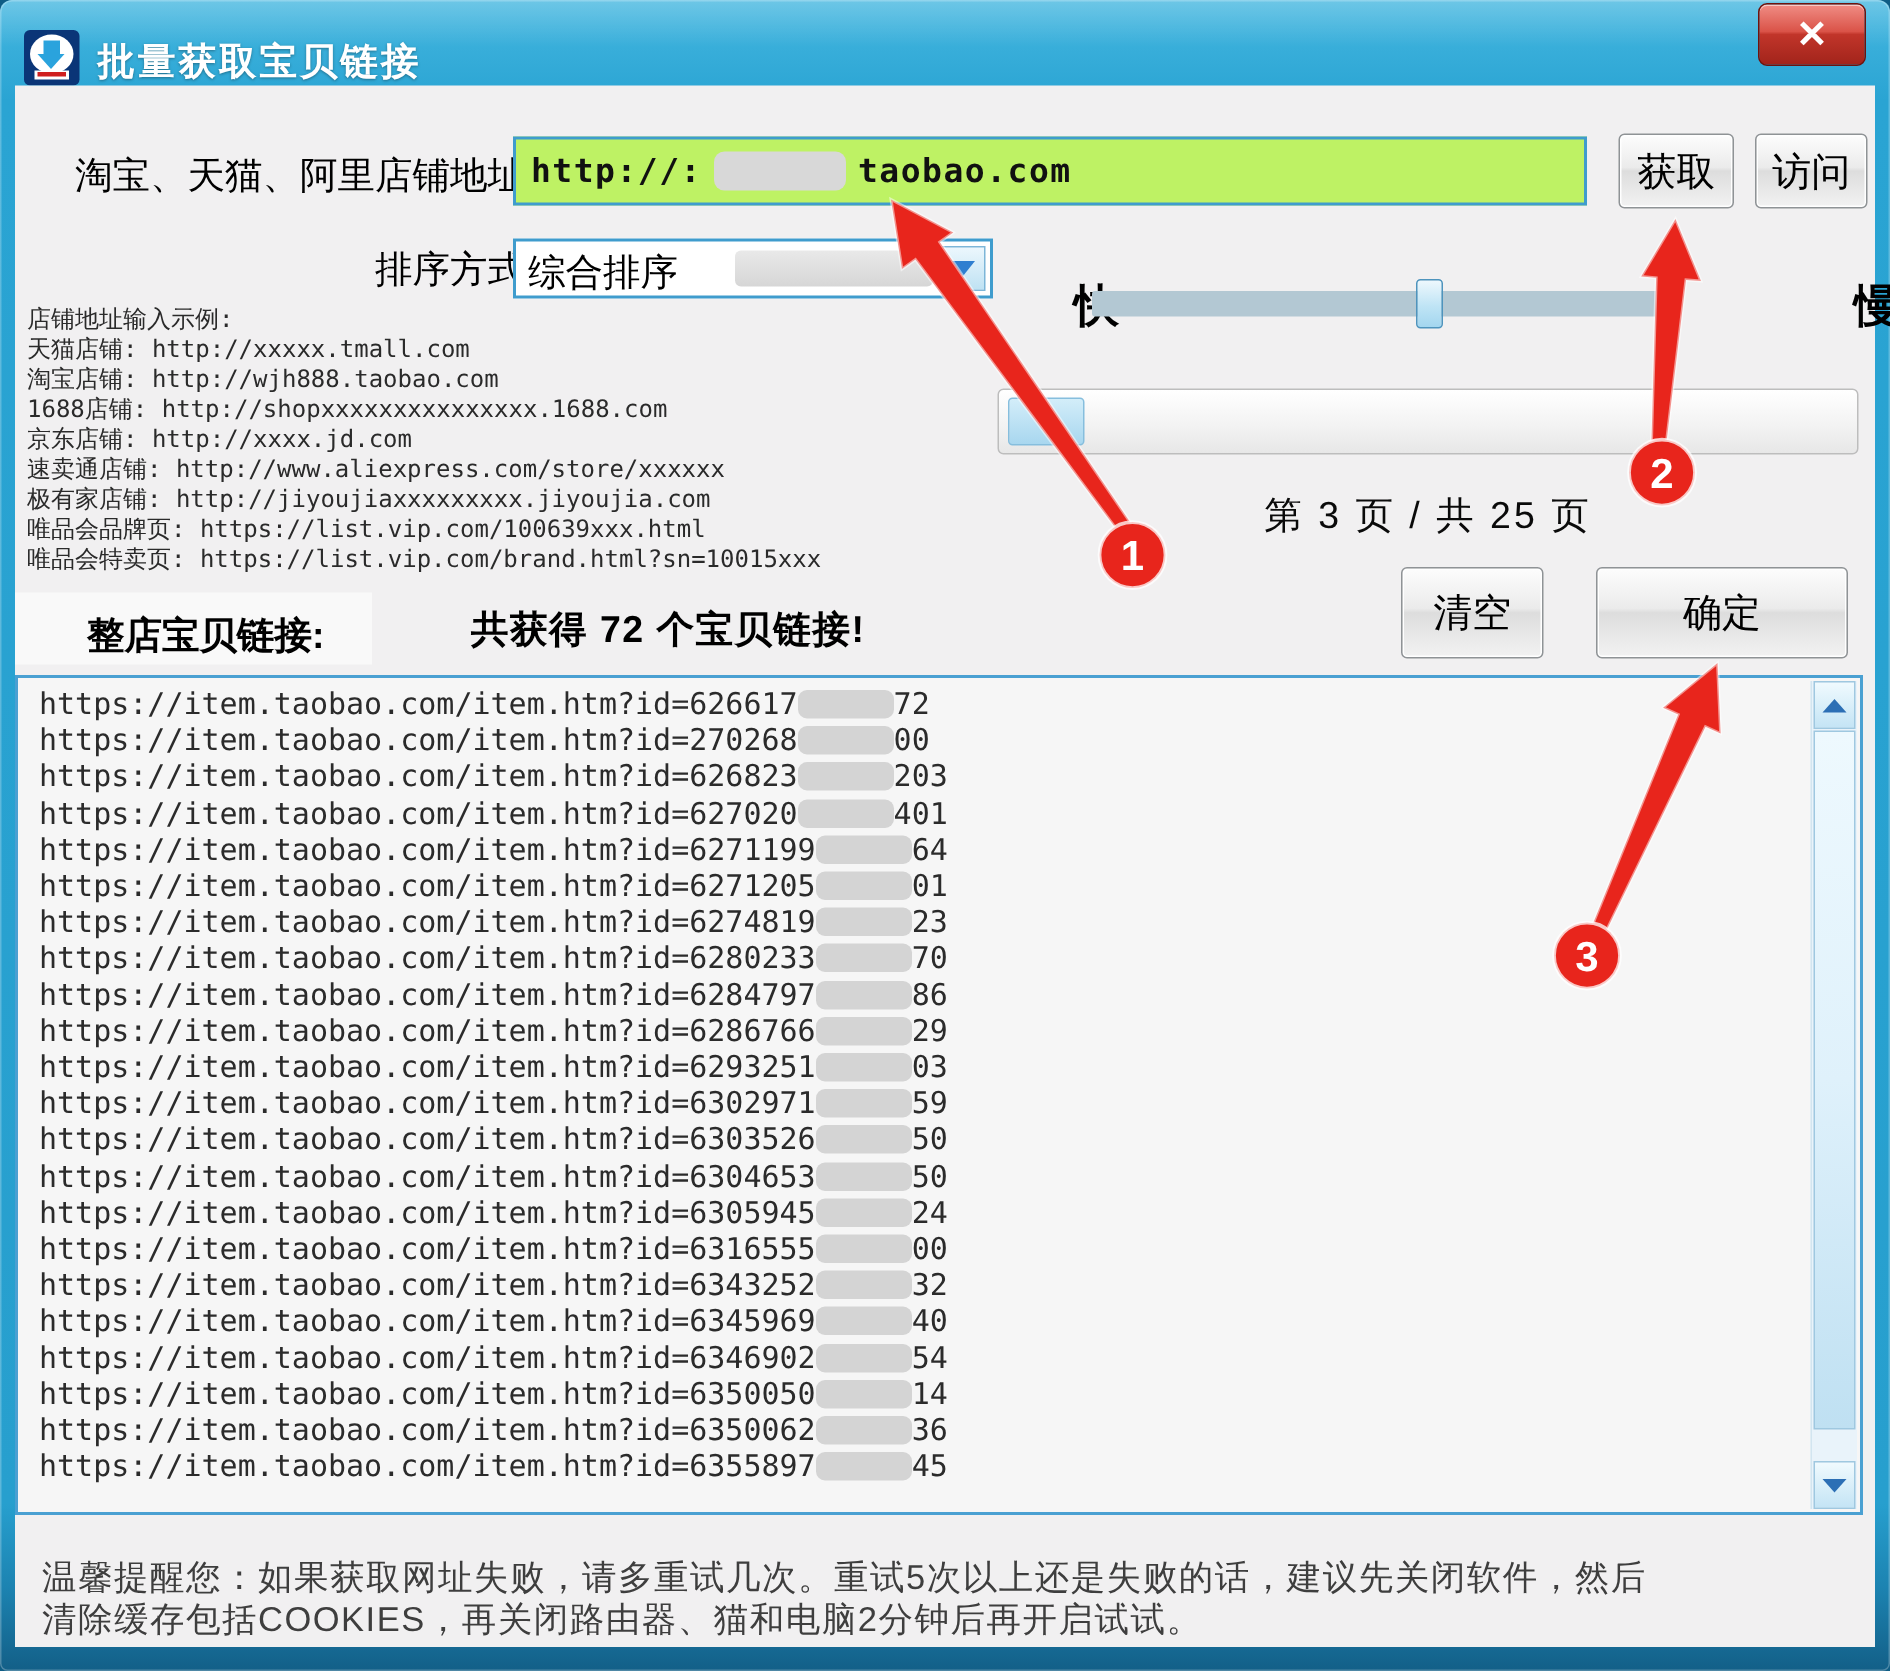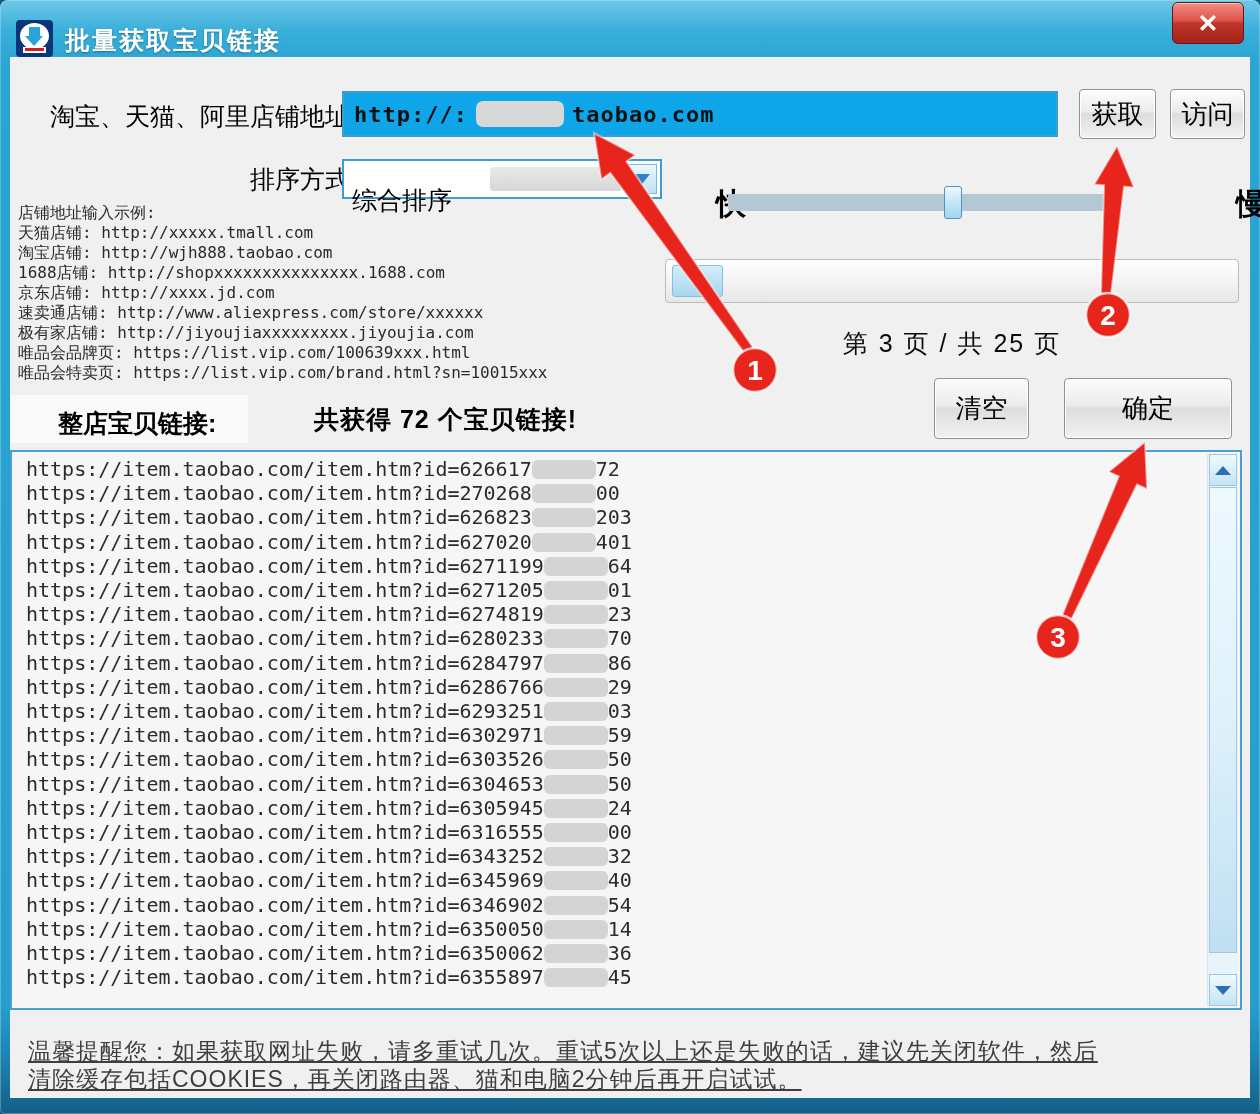--- a/index.html
+++ b/index.html
@@ -32,21 +32,21 @@
     border:1px solid #6f130d;box-shadow:inset 0 1px 0 rgba(255,255,255,.55);
     color:#fff;font-size:25px;font-weight:bold;display:flex;align-items:center;justify-content:center;
     cursor:pointer;box-sizing:border-box;
   }
   .content{position:absolute;left:10px;top:57px;width:1240px;height:1041px;background:#f1f0f1;}
 
   .lbl{position:absolute;color:#000;font-size:25px;white-space:nowrap;margin-left:40px;}
   .lbl-right{text-align:right;width:325px;left:0;}
 
   .url-input{
-    position:absolute;left:332px;top:34px;width:716px;height:46px;background:#0ea5e9;
+    position:absolute;left:332px;top:34px;width:716px;height:46px;background:#bef264;
     border:2px solid #3f9ccd;box-sizing:border-box;display:flex;align-items:center;
     font-family:"DejaVu Sans Mono","Liberation Mono",monospace;font-size:22px;font-weight:600;
     letter-spacing:1px;color:#111;padding-left:10px;
   }
   .blur-chip{display:inline-block;background:#d8d8d8;border-radius:7px;}
   .url-input .blur-chip{width:88px;height:26px;margin:0 8px;}
 
   .btn{
     position:absolute;box-sizing:border-box;border:1px solid #8f9396;border-radius:4px;
     background:linear-gradient(180deg,#fdfdfd 0%,#ebebeb 45%,#dddddd 50%,#f2f2f2 100%);
@@ -55,21 +55,21 @@
   }
   .btn-fetch{left:1069px;top:32px;width:77px;height:50px;}
   .btn-visit{left:1160px;top:32px;width:75px;height:50px;}
   .btn-clear{left:924px;top:321px;width:95px;height:61px;}
   .btn-confirm{left:1054px;top:321px;width:168px;height:61px;}
 
   .dropdown{
     position:absolute;left:332px;top:102px;width:320px;height:40px;background:#fff;
     border:2px solid #3f9ccd;box-sizing:border-box;cursor:pointer;
   }
-  .dd-text{position:absolute;left:8px;top:4px;font-size:25px;color:#000;z-index:2;white-space:nowrap;margin-top:19px;}
+  .dd-text{position:absolute;left:8px;top:4px;font-size:25px;color:#000;z-index:2;white-space:nowrap;}
   .dd-pill{position:absolute;left:146px;right:38px;top:6px;height:24px;border-radius:4px;
     background:linear-gradient(180deg,#e9e9e9,#d6d6d6);}
   .dd-arrow{
     position:absolute;right:3px;top:3px;width:30px;height:30px;box-sizing:border-box;
     border:1px solid #7db6d8;background:linear-gradient(180deg,#ecf7fd,#bfe2f3);
     display:flex;align-items:center;justify-content:center;
   }
   .tri-down{width:0;height:0;border-left:8px solid transparent;border-right:8px solid transparent;border-top:10px solid #2f7fd0;}
 
   .speed-fast{left:666px;top:127px;font-size:30px;font-weight:bold;}
@@ -115,21 +115,21 @@
   .sb{position:absolute;right:2px;top:2px;bottom:2px;width:30px;background:#e9f3fa;border-left:1px solid #d2e5f0;}
   .sb-btn{position:absolute;left:1px;right:1px;height:32px;box-sizing:border-box;border:1px solid #9fc8e0;
     background:linear-gradient(180deg,#f0fafe,#c4e4f5);display:flex;align-items:center;justify-content:center;cursor:pointer;}
   .sb-up{top:0;}
   .sb-down{bottom:0;}
   .sb-thumb{position:absolute;left:1px;right:1px;top:33px;height:466px;box-sizing:border-box;border:1px solid #9fc8e0;
     background:linear-gradient(180deg,#eef9fe 0%,#dff1fb 50%,#bfe0f2 100%);cursor:grab;}
   .tri-up-sm{width:0;height:0;border-left:8px solid transparent;border-right:8px solid transparent;border-bottom:9px solid #2c6fb5;}
   .tri-down-sm{width:0;height:0;border-left:8px solid transparent;border-right:8px solid transparent;border-top:9px solid #2c6fb5;}
 
-  .notice{position:absolute;left:18px;top:980px;width:1100px;font-size:23px;line-height:28px;color:#3e3e3e;letter-spacing:1px;text-decoration:underline;}
+  .notice{position:absolute;left:18px;top:980px;width:1100px;font-size:23px;line-height:28px;color:#3e3e3e;letter-spacing:1px;}
 
   .overlay{position:absolute;left:0;top:0;width:1260px;height:1114px;pointer-events:none;z-index:50;}
 </style>
 </head>
 <body>
 
 <div class="frame">
   <div class="titlebar">
     <div class="app-icon">
       <div class="circ"></div>

